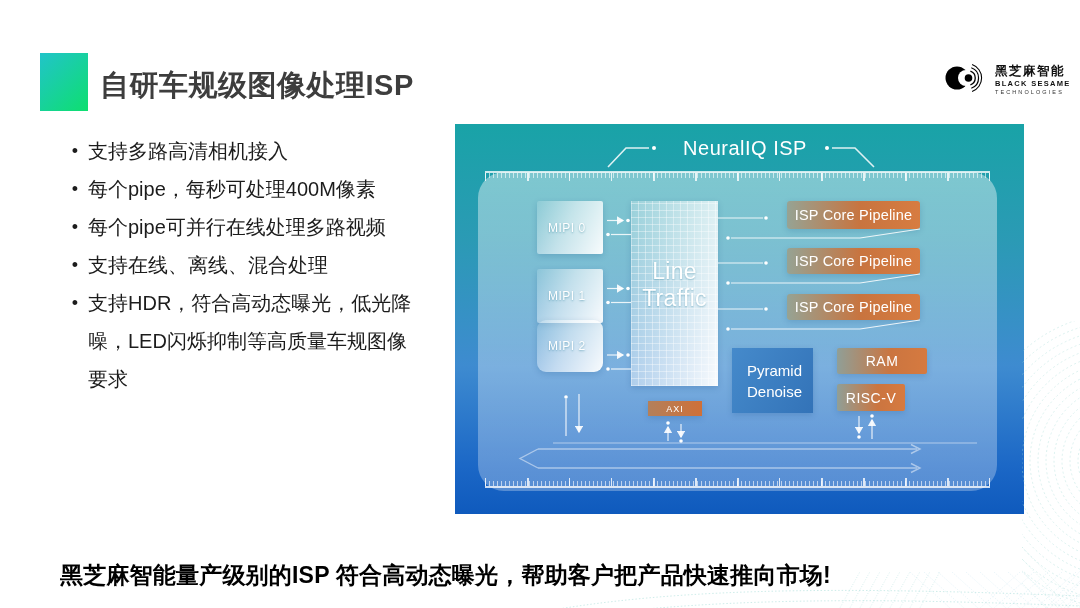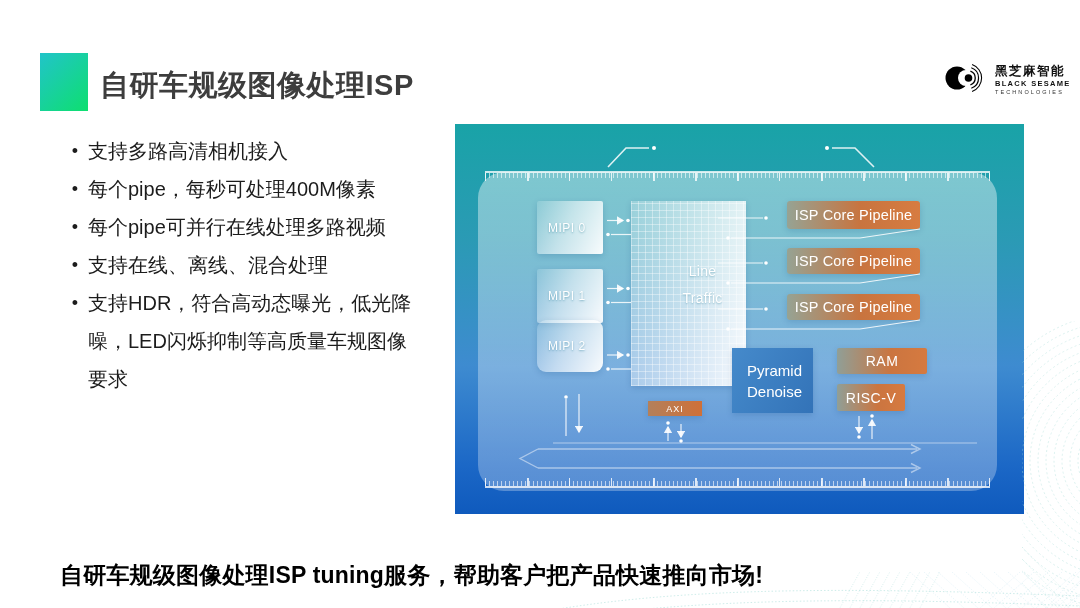--- a/index.html
+++ b/index.html
@@ -55,21 +55,21 @@
     font-size:12px;letter-spacing:.5px;text-shadow:0 1px 2px rgba(20,110,140,.45);text-align:right;
   }
   .mipi0{top:77px;} .mipi1{top:145px;height:54px;} .mipi2{top:196px;height:52px;border-radius:9px;}
   .line-traffic{
     left:176px;top:77px;width:87px;height:185px;
     background-image:
       repeating-linear-gradient(0deg,rgba(255,255,255,.38) 0 1px,transparent 1px 7px),
       repeating-linear-gradient(90deg,rgba(255,255,255,.38) 0 1px,transparent 1px 7px),
       linear-gradient(100deg,rgba(255,255,255,.22) 0%,rgba(255,255,255,.95) 100%);
     display:flex;align-items:center;justify-content:center;text-align:center;
-    font-size:14px;line-height:27px;letter-spacing:.3px;text-shadow:0 1px 2px rgba(20,110,140,.4);padding-left:28px;
+    font-size:23px;line-height:27px;letter-spacing:.3px;text-shadow:0 1px 2px rgba(20,110,140,.4);
   }
   .line-traffic span{display:block;width:70px;margin-top:-18px;}
   .pipe{
     left:332px;width:133px;height:27px;border-radius:3px;
     background:linear-gradient(90deg,#96a394 0%,#c8743f 55%,#d77c41 100%);
     display:flex;align-items:center;justify-content:center;font-size:14.5px;letter-spacing:.2px;
   }
   .pipe1{top:77px;height:28px;} .pipe2{top:124px;height:26px;} .pipe3{top:170px;height:26px;}
   .pyramid{
     left:277px;top:224px;width:81px;height:65px;
@@ -160,20 +160,21 @@
       <div class="line"></div>
         <div class="ticks"></div>
         <div class="bigticks"></div>
     </div>
     <div class="ruler ruler-bottom">
       <div class="bigticks" style="margin-top:0;"></div>
         <div class="ticks" style="margin-top:-5px;"></div>
         <div class="line"></div>
     </div>
 
+    <div class="diagram-title">NeuralIQ ISP</div>
 
     <div class="blk mipi mipi0">MIPI 0</div>
     <div class="blk mipi mipi1">MIPI 1</div>
     <div class="blk mipi mipi2">MIPI 2</div>
 
     <div class="blk line-traffic">
         <span>Line Traffic</span>
       </div>
 
     <div class="blk pipe pipe1">ISP Core Pipeline</div>
@@ -246,21 +247,21 @@
       <g stroke="rgba(255,255,255,.48)" stroke-width="1.4" fill="none">
         <path d="M83,325 H462"></path>
           <path d="M83,344 H462"></path>
         <path d="M83,325 L65,334.5 L83,344"></path>
         <path d="M456,320.5 L465,325 L456,329.5"></path>
         <path d="M456,339.5 L465,344 L456,348.5"></path>
       </g>
     </svg>
   </div>
 
-  <div class="tagline">自研车规级图像处理ISP tuning服务，帮助客户把产品快速推向市场!</div>
+  <div class="tagline">黑芝麻智能量产级别的ISP 符合高动态曝光，帮助客户把产品快速推向市场!</div>
 
   <div class="deco deco-bottom">
     <svg width="600" height="72" viewBox="0 0 600 72" fill="none">
       <g stroke="#8fd4ce" stroke-width=".8" stroke-dasharray="1.5 2" opacity=".55">
         <path d="M-10,55 C140,18 300,12 600,24"></path>
         <path d="M0,62 C150,30 310,22 600,34"></path>
         <path d="M0,68 C160,40 330,30 600,44"></path>
         <path d="M60,72 C220,48 410,40 600,52"></path>
         <path d="M130,72 C270,56 440,48 600,60"></path>
       </g>

